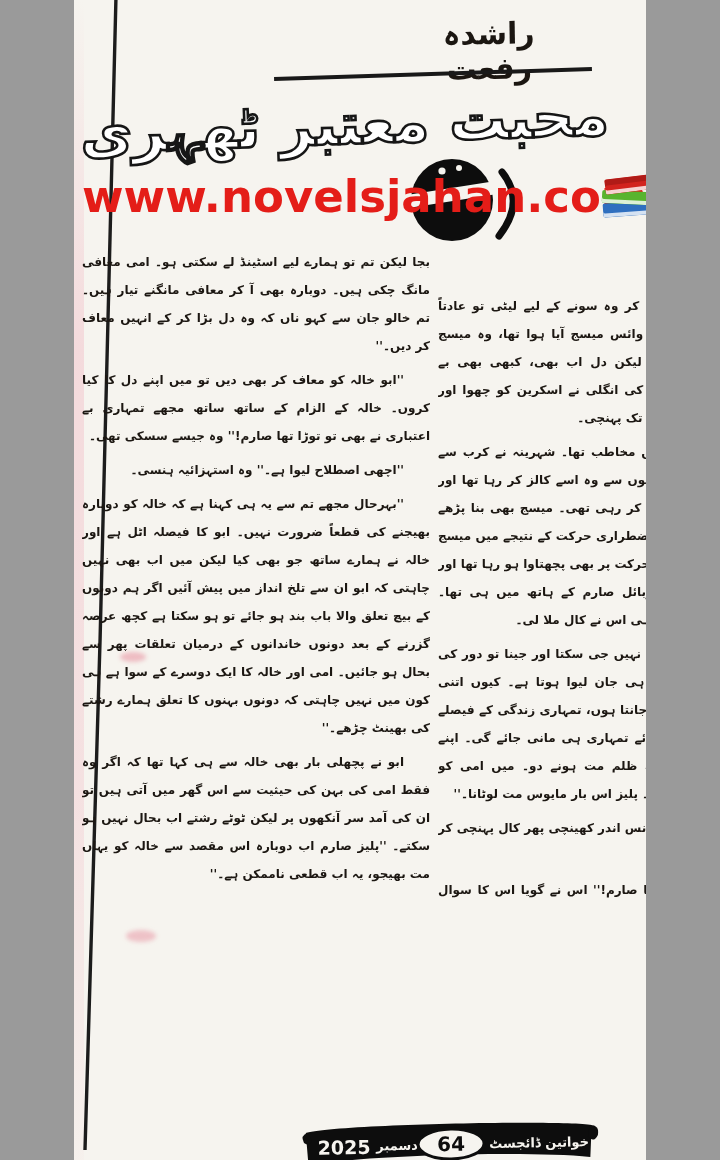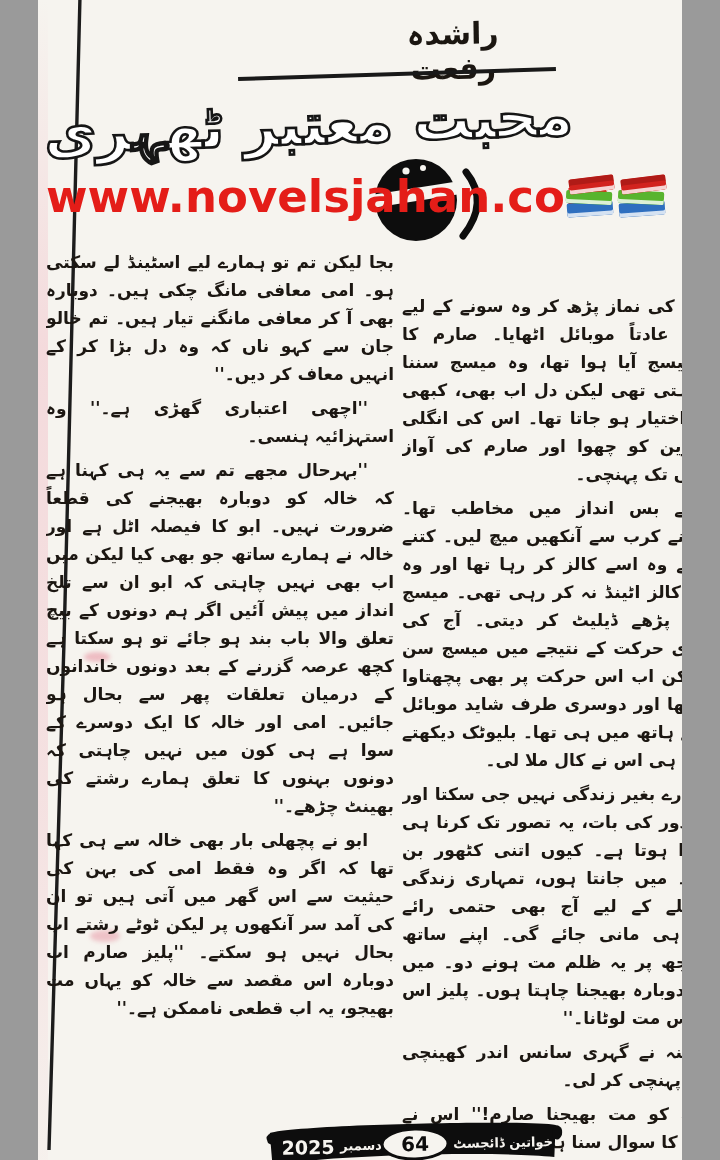--- a/index.html
+++ b/index.html
@@ -1,18 +1,18 @@
 <!DOCTYPE html>
 <html lang="ur"><head>
 <meta charset="utf-8">
 <style>
   html,body{margin:0;padding:0;background:#9a9a9a;}
   .page{
     position:relative;
-    width:644px;height:1160px;
+    width:572px;height:1160px;
     margin:0 auto;
     background:#f6f4ef;
     overflow:hidden;
     font-family:"DejaVu Sans",sans-serif;
     color:#1b1611;
   }
   
   .scan-line{position:absolute;left:0;top:0;z-index:1;}
   .smudge{position:absolute;border-radius:50%;filter:blur(2px);z-index:1;}
   .smudge.s1{left:46px;top:652px;width:26px;height:10px;background:rgba(228,120,140,.45);}
@@ -51,21 +51,21 @@
   .book-stack.k2{left:580px;top:164px;}
   .book-stack span{position:absolute;border-radius:2px;box-shadow:inset 0 -4px 0 rgba(255,255,255,.8);}
   .book-stack .b-blue {left:1px;bottom:2px;width:46px;height:14px;background:#2f6fbf;transform:rotate(-4deg);}
   .book-stack .b-green{left:0px;bottom:14px;width:46px;height:13px;background:#58b42e;transform:rotate(3deg);}
   .book-stack .b-red  {left:3px;bottom:26px;width:45px;height:15px;background:#d2231e;transform:rotate(-7deg);box-shadow:inset 0 -4px 0 rgba(255,255,255,.8),inset 0 6px 0 #b01b17;}
 
   
   .col{
     position:absolute;top:248px;height:872px;overflow:hidden;
     direction:rtl;text-align:justify;
-    font-size:17px;line-height:28px;font-weight:bold;
+    font-size:12px;line-height:28px;font-weight:bold;
     color:#1c1712;z-index:2;
   }
   .col-right{left:364px;width:350px;margin-top:44px;}
   .col-left{left:8px;width:348px;}
   .col p{margin:0 0 6px;text-indent:26px;}
   .col-left p:first-child{text-indent:0;}
 
   
   .footer-banner{position:absolute;left:220px;top:1114px;z-index:3;}
 </style>
@@ -111,21 +111,22 @@
 
   <div class="col col-right">
       <p>عشاء کی نماز پڑھ کر وہ سونے کے لیے لیٹی تو عادتاً موبائل اٹھایا۔ صارم کا وائس میسج آیا ہوا تھا، وہ میسج سننا نہیں چاہتی تھی لیکن دل اب بھی، کبھی بھی بے اختیار ہو جاتا تھا۔ اس کی انگلی نے اسکرین کو چھوا اور صارم کی آواز سماعتوں تک پہنچی۔</p>
       <p>وہ بے بس انداز میں مخاطب تھا۔ شہرینہ نے کرب سے آنکھیں میچ لیں۔ کتنے دنوں سے وہ اسے کالز کر رہا تھا اور وہ اس کی کالز اٹینڈ نہ کر رہی تھی۔ میسج بھی بنا پڑھے ڈیلیٹ کر دیتی۔ آج کی اضطراری حرکت کے نتیجے میں میسج سن تو لیا لیکن اب اس حرکت پر بھی پچھتاوا ہو رہا تھا اور دوسری طرف شاید موبائل صارم کے ہاتھ میں ہی تھا۔ بلیوٹک دیکھتے کے ساتھ ہی اس نے کال ملا لی۔</p>
       <p>''تمہارے بغیر زندگی نہیں جی سکتا اور جینا تو دور کی بات، یہ تصور تک کرنا ہی جان لیوا ہوتا ہے۔ کیوں اتنی کٹھور بن گئی ہو۔ میں جانتا ہوں، تمہاری زندگی کے فیصلے کے لیے آج بھی حتمی رائے تمہاری ہی مانی جائے گی۔ اپنے ساتھ ساتھ مجھ پر یہ ظلم مت ہونے دو۔ میں امی کو دوبارہ بھیجنا چاہتا ہوں۔ پلیز اس بار مایوس مت لوٹانا۔''</p>
       <p>شہرینہ نے گہری سانس اندر کھینچی پھر کال پہنچی کر لی۔</p>
       <p>''خالہ کو مت بھیجنا صارم!'' اس نے گویا اس کا سوال سنا ہی نہ تھا۔</p>
     </div>
   <div class="col col-left">
       <p>بجا لیکن تم تو ہمارے لیے اسٹینڈ لے سکتی ہو۔ امی معافی مانگ چکی ہیں۔ دوبارہ بھی آ کر معافی مانگنے تیار ہیں۔ تم خالو جان سے کہو ناں کہ وہ دل بڑا کر کے انہیں معاف کر دیں۔''</p>
-      <p>''اچھی اعتباری گھڑی ہے۔'' وہ استہزائیہ ہنسی۔</p>
+      <p>''ابو خالہ کو معاف کر بھی دیں تو میں اپنے دل کا کیا کروں۔ خالہ کے الزام کے ساتھ ساتھ مجھے تمہاری بے اعتباری نے بھی تو توڑا تھا صارم!'' وہ جیسے سسکی تھی۔</p>
+      <p>''اچھی اصطلاح لیوا ہے۔'' وہ استہزائیہ ہنسی۔</p>
       <p>''بہرحال مجھے تم سے یہ ہی کہنا ہے کہ خالہ کو دوبارہ بھیجنے کی قطعاً ضرورت نہیں۔ ابو کا فیصلہ اٹل ہے اور خالہ نے ہمارے ساتھ جو بھی کیا لیکن میں اب بھی نہیں چاہتی کہ ابو ان سے تلخ انداز میں پیش آئیں اگر ہم دونوں کے بیچ تعلق والا باب بند ہو جائے تو ہو سکتا ہے کچھ عرصہ گزرنے کے بعد دونوں خاندانوں کے درمیان تعلقات پھر سے بحال ہو جائیں۔ امی اور خالہ کا ایک دوسرے کے سوا ہے ہی کون میں نہیں چاہتی کہ دونوں بہنوں کا تعلق ہمارے رشتے کی بھینٹ چڑھے۔''</p>
       <p>ابو نے پچھلی بار بھی خالہ سے ہی کہا تھا کہ اگر وہ فقط امی کی بہن کی حیثیت سے اس گھر میں آتی ہیں تو ان کی آمد سر آنکھوں پر لیکن ٹوٹے رشتے اب بحال نہیں ہو سکتے۔ ''پلیز صارم اب دوبارہ اس مقصد سے خالہ کو یہاں مت بھیجو، یہ اب قطعی ناممکن ہے۔''</p>
     </div>
 
   <svg class="footer-banner" width="310" height="60" viewBox="0 0 310 60">
     <g transform="rotate(-1.2 155 28)">
       <path d="M12 16 C 40 8, 270 8, 298 14 L 296 46 C 230 38, 70 40, 14 48 Z" fill="#0d0d0d"></path>
       <path d="M14 16 q -8 2 -4 10 q 6 4 8 -2" fill="#0d0d0d"></path>
       <path d="M296 14 q 10 0 8 10 q -4 8 -10 2" fill="#0d0d0d"></path>
       <text x="50" y="38" text-anchor="middle" font-family="DejaVu Sans, sans-serif" font-size="19" font-weight="bold" fill="#f6f4ef">2025</text>

